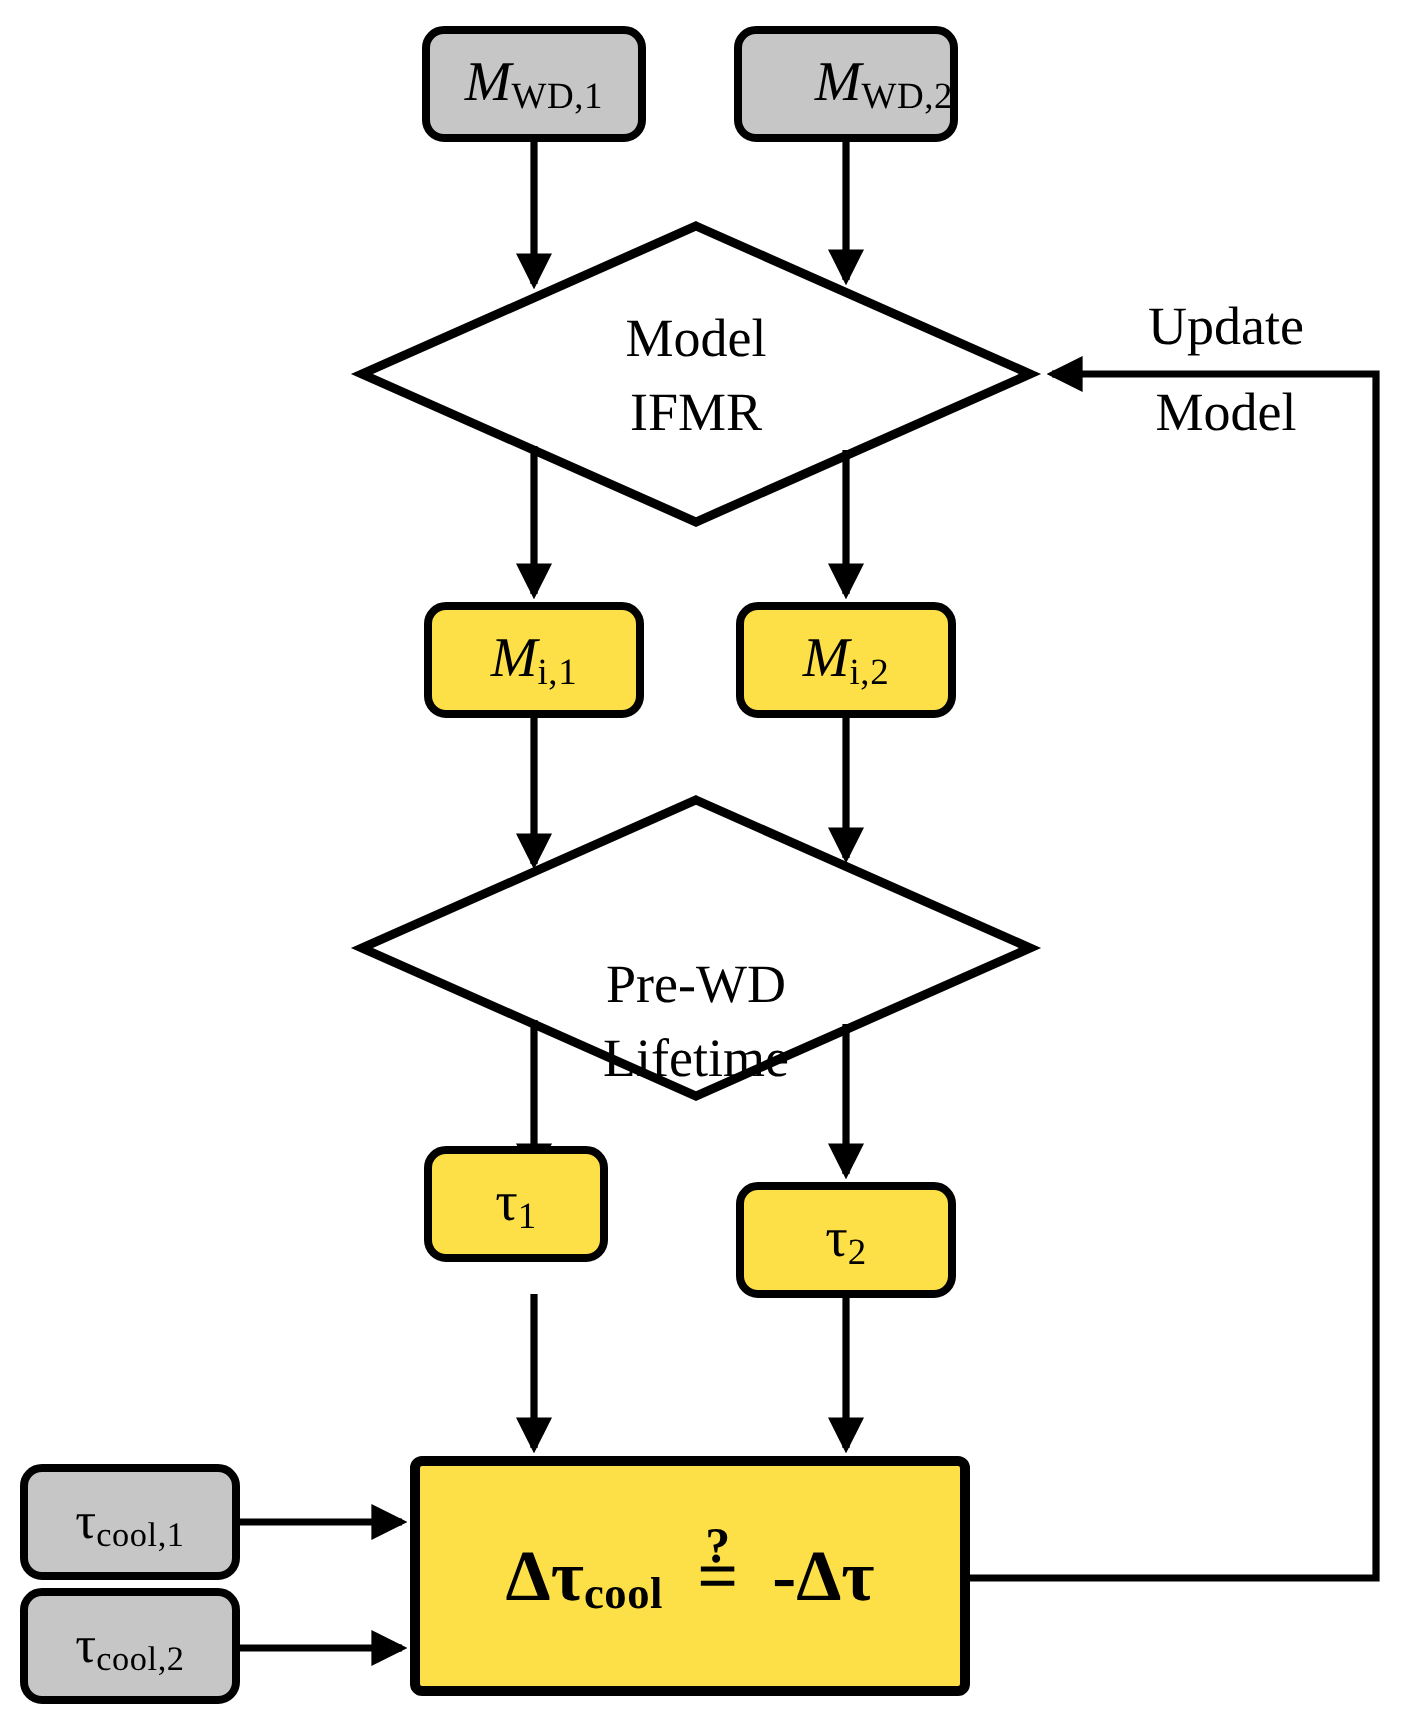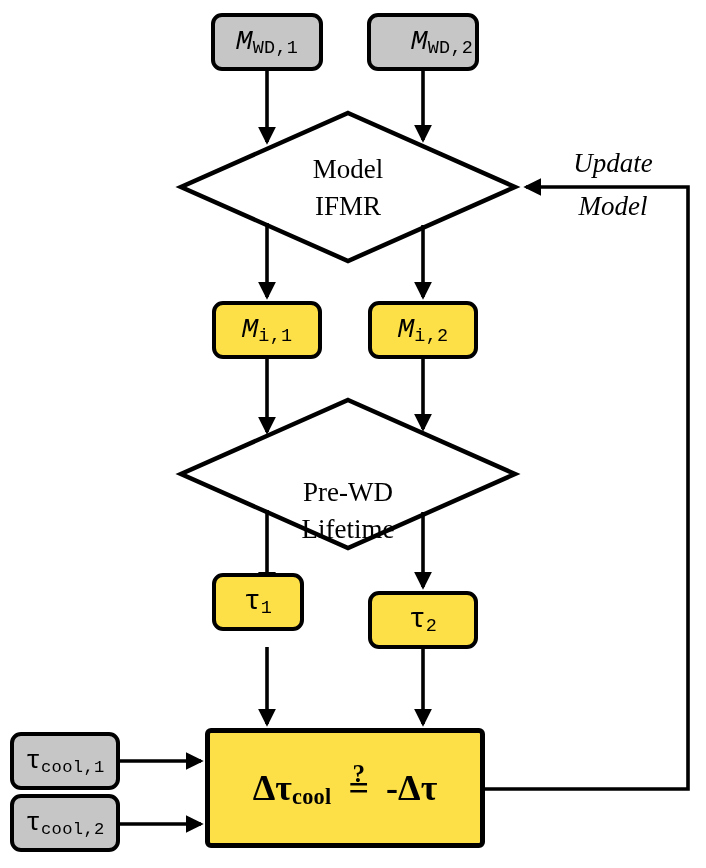--- a/index.html
+++ b/index.html
@@ -15,39 +15,39 @@
   .diamond{fill:#ffffff;stroke:#000000;stroke-width:4.5;stroke-linejoin:miter;}
   .conn{stroke:#000000;stroke-width:3.6;fill:none;}
   .node{
     position:absolute;box-sizing:border-box;
     border:4px solid #000000;border-radius:11px;
     background:#fde047;
     display:flex;align-items:center;justify-content:center;
     text-align:center;
   }
   .node.gray{background:#c6c6c6;}
-  .lbl{font-size:28px;line-height:1;white-space:nowrap;font-family:Liberation Mono, monospace;}
+  .lbl{font-size:28px;line-height:1;white-space:nowrap;}
   .lbl .it{font-style:italic;}
   sub.s{font-size:0.66em;vertical-align:-0.22em;line-height:0;letter-spacing:0.3px;}
   .node.small .lbl{font-size:26px;}
   .bignode{border-width:5px;border-radius:6px;}
   .eq{font-weight:bold;font-size:36px;line-height:1;white-space:nowrap;}
   .eq sub.s{font-size:0.62em;vertical-align:-0.18em;}
   .qeq{position:relative;display:inline-block;margin:0 17px;}
   .qeq .q{
     position:absolute;left:50%;transform:translateX(-50%);
     bottom:0.80em;font-size:25px;line-height:1;
   }
   .dlabel{
     position:absolute;width:200px;text-align:center;
     font-size:27px;line-height:37px;
   }
   .flabel{
     position:absolute;width:132px;text-align:center;
-    font-size:27px;line-height:29px;font-style:italic;
+    font-size:27px;line-height:29px;
   }
 </style>
 </head>
 <body>
 
 <div class="canvas">
 
   <svg class="wires" width="706" height="868" viewBox="0 0 706 868">
     <defs>
       <marker id="ah" viewBox="0 0 10 10" refX="8.5" refY="5" markerWidth="5" markerHeight="5" orient="auto-start-reverse" markerUnits="strokeWidth">

